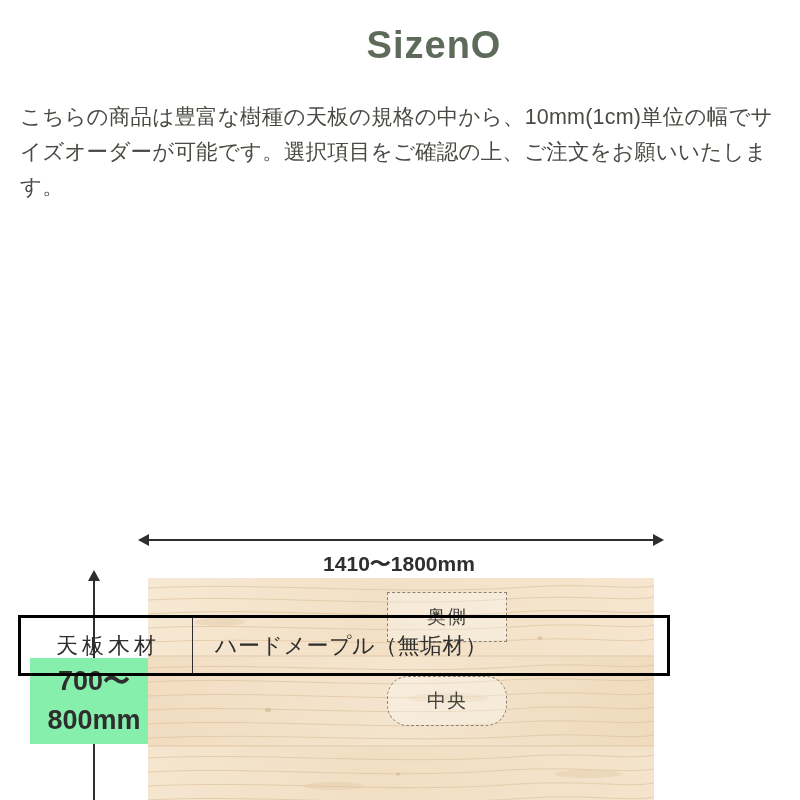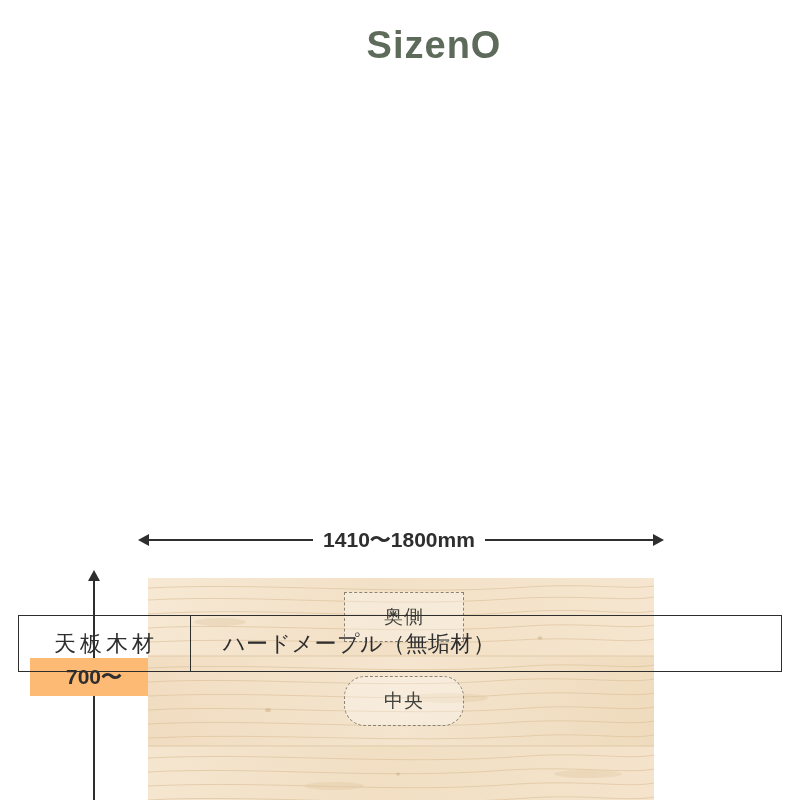--- a/index.html
+++ b/index.html
@@ -93,20 +93,21 @@
   }
   .hlabel-inner {
     display: inline-block;
     background: #ffffff;
     padding: 0 10px;
     font-size: 21px;
     font-weight: bold;
     color: #2e2e2e;
     position: relative;
     left: -1px;
+    margin-top: 24px;
   }
 
   
   .vline {
     position: absolute;
     left: 93px;
     top: 322px;
     width: 2px;
     height: 235px;
     background: #2e2e2e;
@@ -123,25 +124,25 @@
   .vline .arrow-up {
     top: -10px;
     border-bottom: 11px solid #2e2e2e;
   }
   .vlabel {
     position: absolute;
     left: 30px;
     top: 400px;
     width: 128px;
     text-align: center;
-    font-size: 21px;
+    font-size: 27px;
     font-weight: bold;
     color: #2e2e2e;
     line-height: 1.45;
-    background: #fdba74;
+    background: #86efac;
     padding: 4px 0;
   }
 
   
   .board {
     position: absolute;
     left: 148px;
     top: 320px;
     width: 506px;
     height: 241px;
@@ -159,87 +160,90 @@
   .slot {
     position: absolute;
     border: 1.5px dashed #8a8272;
     background: rgba(255,255,255,0.30);
     display: flex;
     align-items: center;
     justify-content: center;
     font-size: 19px;
     color: #41413c;
     letter-spacing: 1px;
+    margin-left: 43px;
   }
   .slot-back {
     left: 196px;
     top: 14px;
     width: 118px;
     height: 48px;
   }
   .slot-center {
     left: 196px;
     top: 98px;
     width: 118px;
     height: 48px;
     border-radius: 21px;
   }
 
   
   .spec-table {
     position: absolute;
     left: 18px;
     top: 615px;
-    width: 764px;
+    width: 652px;
     border-collapse: collapse;
-    border: 1px solid #000000;
+    border: 3px solid #000000;
     table-layout: fixed;
   }
   .spec-table td {
     border: 1px solid #2e2e2e;
     height: 53px;
     font-size: 22px;
     color: #2e2e2e;
     vertical-align: middle;
   }
   .spec-table td.key {
     width: 166px;
     text-align: center;
     letter-spacing: 4px;
     padding-left: 4px;
   }
   .spec-table td.val {
-    padding-left: 32px;
+    padding-left: 22px;
     letter-spacing: 0.5px;
   }
 </style>
 </head>
 <body>
 
 <div class="page">
 
   <div class="title">SizenO</div>
 
+  <div class="lead">こちらの商品は豊富な樹種の天板の規格の中から、10mm(1cm)単位の幅でサイズオーダーが可能です。選択項目をご確認の上、ご注文をお願いいたします。</div>
 
   <div class="diagram">
 
     <div class="hline">
       <span class="arrow-left"></span>
       <span class="arrow-right"></span>
     </div>
     <div class="hlabel-wrap">
       <span class="hlabel-inner">1410〜1800mm</span>
     </div>
 
     <div class="vline">
       <span class="arrow-up"></span>
 
     </div>
     <div class="vlabel">
       <div>700〜</div>
+      <div>800mm</div>
     </div>
 
     <div class="board">
       <svg class="grain" viewBox="0 0 506 241" preserveAspectRatio="none">
         <defs>
           <linearGradient id="base" x1="0" y1="0" x2="0" y2="1">
             <stop offset="0%" stop-color="#f6e7d1"></stop>
             <stop offset="38%" stop-color="#f3e1c7"></stop>
             <stop offset="62%" stop-color="#eedcc0"></stop>
             <stop offset="100%" stop-color="#f2e0c4"></stop>

